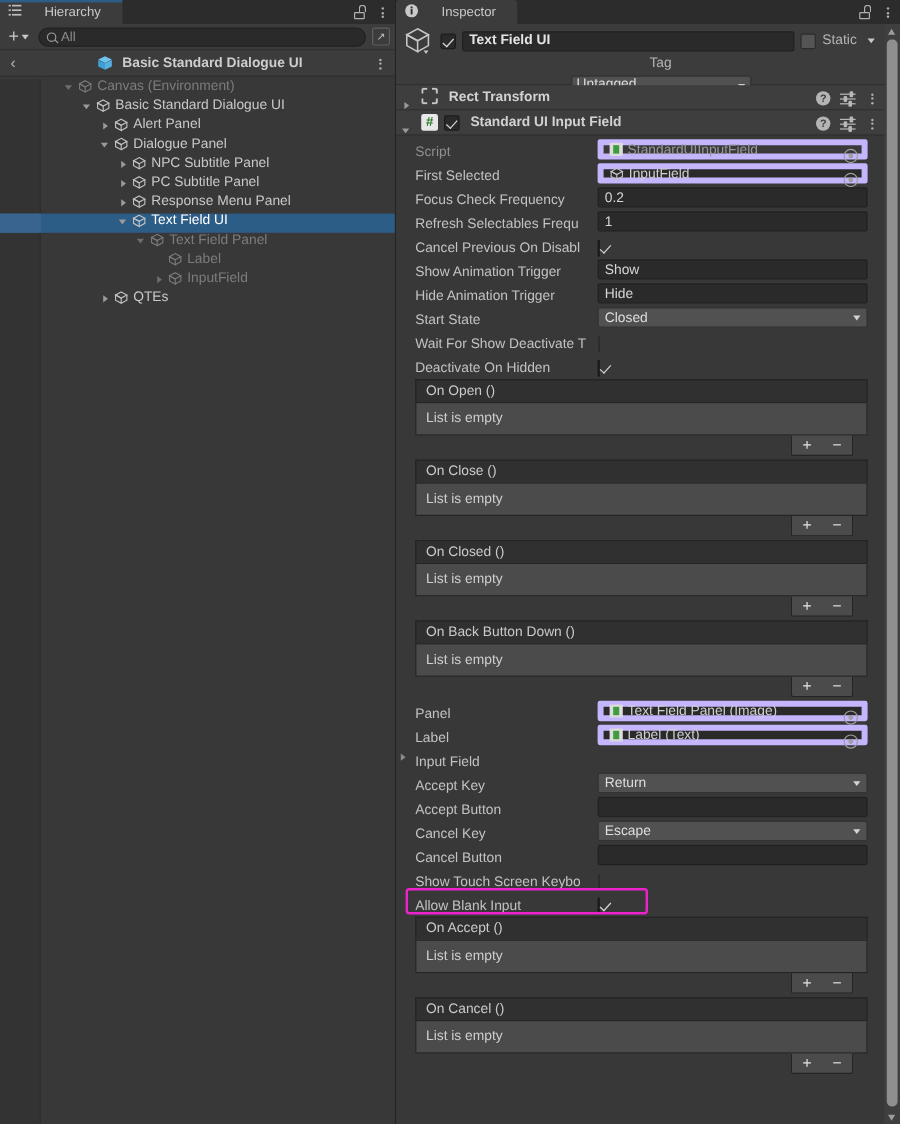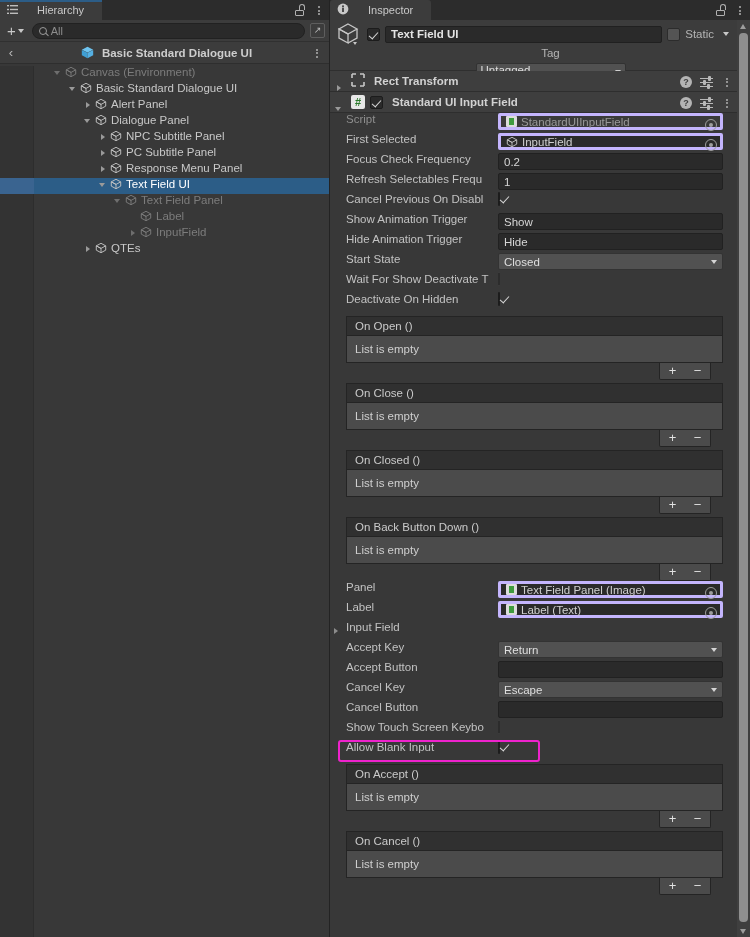--- a/index.html
+++ b/index.html
@@ -108,30 +108,30 @@
   .comp-title { font-weight: bold; color: #d2d2d2; font-size: 11.5px; margin-left: 4px; }
   .comp-right { position: absolute; right: 4px; top: 0; height: 21px; display: flex; align-items: center; gap: 8px; }
   .qmark { width: 12px; height: 12px; border-radius: 50%; background: #b4b4b4; color: #3e3e3e; font-size: 9px; font-weight: bold; text-align: center; line-height: 12px; }
   .sliders { width: 13px; height: 12px; position: relative; }
   .sliders i { position: absolute; left: 0; width: 13px; height: 1.4px; background: #b8b8b8; }
   .sliders i:nth-child(1){ top: 2px; } .sliders i:nth-child(2){ top: 6px; } .sliders i:nth-child(3){ top: 10px; }
   .sliders b { position: absolute; width: 3px; height: 5px; background: #b8b8b8; border-radius: 1px; }
   .sliders b:nth-child(4){ left: 8px; top: 0px; } .sliders b:nth-child(5){ left: 3px; top: 4px; } .sliders b:nth-child(6){ left: 7px; top: 8px; }
   .script-badge { width: 14px; height: 14px; background: #e8e8e8; border-radius: 2px; color: #2a7a2a; font-size: 11px; font-weight: bold; text-align: center; line-height: 14px; flex: none; }
 
-  .prop-row { height: 20px; display: flex; align-items: flex-start; padding-left: 16px; position: relative; }
+  .prop-row { height: 20px; display: flex; align-items: flex-end; padding-left: 16px; position: relative; }
   .prop-label { width: 152px; color: #c2c2c2; font-size: 11.5px; white-space: nowrap; overflow: hidden; flex: none; }
   .prop-label.dim { color: #8e8e8e; }
   .prop-ctl { flex: 1; margin-right: 14px; }
   .txtfield {
     height: 17px; background: #2a2a2a; border: 1px solid #212121; border-radius: 2px;
     display: flex; align-items: center; padding: 0 5px; color: #d6d6d6; font-size: 11.5px;
   }
   .objfield {
-    height: 17px; background: #2a2a2a; border: 3px solid #c4b5fd; border-radius: 2px;
+    height: 17px; background: #2a2a2a; border: 5px solid #c4b5fd; border-radius: 2px;
     display: flex; align-items: center; padding: 0 5px; gap: 4px; color: #cfcfcf; font-size: 11.5px; position: relative;
   }
   .objfield.disabled { background: #3a3a3a; color: #989898; }
   .objfield .pick {
     position: absolute; right: 3px; top: 2.5px; width: 12px; height: 12px; border-radius: 50%;
     border: 1.4px solid #9e9e9e;
   }
   .objfield .pick::after { content: ""; position: absolute; left: 3px; top: 3px; width: 4px; height: 4px; border-radius: 50%; background: #9e9e9e; }
   .mini-green { width: 11px; height: 11px; background: #dcdcdc; border-radius: 1px; position: relative; flex: none; }
   .mini-green::after { content: ""; position: absolute; left: 3px; top: 2px; width: 5px; height: 7px; background: #3e9b3e; }

